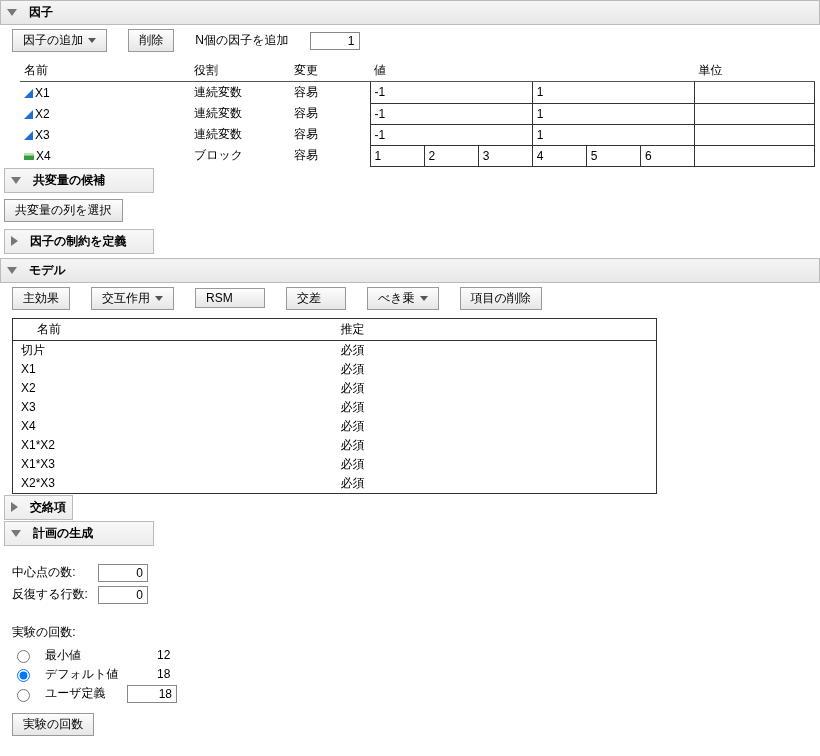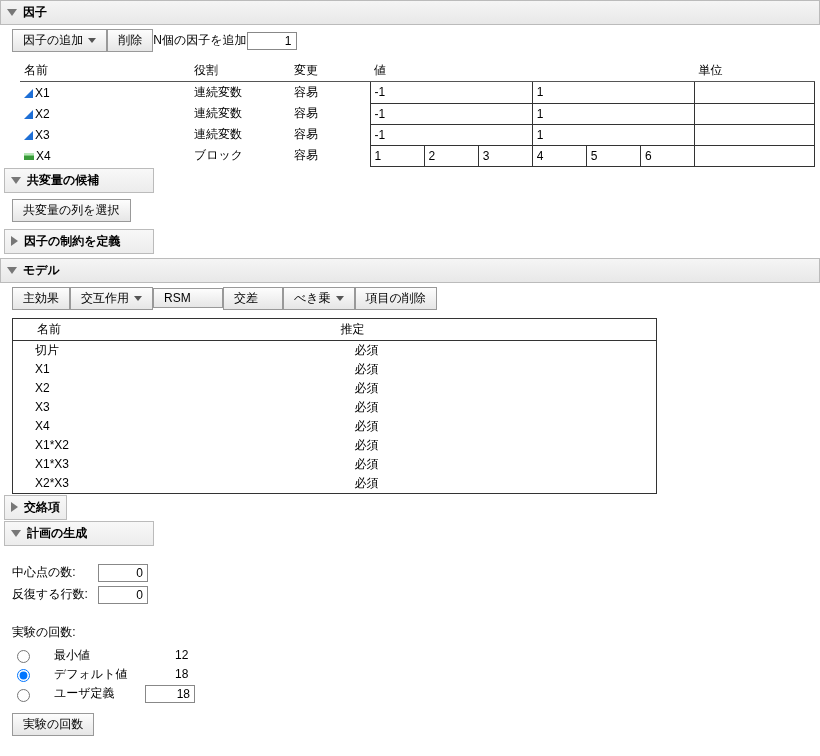--- a/index.html
+++ b/index.html
@@ -12,21 +12,21 @@
     color: #000;
     width: 820px;
   }
   .section-header {
     background: linear-gradient(#f5f5f5, #e8e8e8);
     border: 1px solid #bbb;
     padding: 3px 6px;
     font-weight: bold;
     display: flex;
     align-items: center;
-    gap: 6px;
+    gap: 12px;
   }
   .section-header.sub {
     background: linear-gradient(#f8f8f8, #ececec);
     font-weight: bold;
     width: fit-content;
     min-width: 150px;
     border: 1px solid #bbb;
     padding: 3px 6px;
     margin-top: 1px;
     margin-left: 4px;
@@ -43,21 +43,21 @@
     border-top: 7px solid #777;
   }
   .disclosure.closed {
     border-top: 5px solid transparent;
     border-bottom: 5px solid transparent;
     border-left: 7px solid #777;
   }
   .toolbar {
     display: flex;
     align-items: center;
-    gap: 0;
+    gap: 21px;
     padding: 4px 12px;
   }
   .btn {
     background: linear-gradient(#fdfdfd, #e6e6e6);
     border: 1px solid #999;
     padding: 2px 10px;
     font-size: 12px;
     cursor: pointer;
     font-family: inherit;
     display: inline-flex;
@@ -102,38 +102,38 @@
     vertical-align: middle;
   }
   .factor-icon.block {
     border: none;
     width: 10px;
     height: 7px;
     background: linear-gradient(to top, #3a9b3a 0 50%, #7ac87a 50% 70%, #b5e5b5 70% 100%);
     display: inline-block;
     vertical-align: middle;
   }
-  .covariate-row { padding: 6px 12px; display: flex; align-items: center; gap: 0; }
+  .covariate-row { padding: 6px 4px; display: flex; align-items: center; gap: 0; }
   .model-table {
     width: 645px;
     margin: 4px 0 0 12px;
     border: 1px solid #333;
     border-collapse: collapse;
   }
   .model-table th {
     text-align: left;
     font-weight: normal;
     border-bottom: 1px solid #333;
     padding: 2px 8px;
   }
-  .model-table td { padding: 1px 22px; }
+  .model-table td { padding: 1px 8px; }
   .gen-block { padding: 8px 12px; }
   .field-row { display: flex; gap: 6px; margin-bottom: 4px; }
   .field-row label { width: 80px; }
-  .radio-row { display: flex; align-items: center; gap: 21px; margin-bottom: 2px; }
+  .radio-row { display: flex; align-items: center; gap: 12px; margin-bottom: 2px; }
   .radio-row .rlabel { width: 100px; }
   .radio-row .rval { width: 40px; text-align: left; }
   .dd-arrow {
     display:inline-block;width:0;height:0;
     border-left:4px solid transparent;border-right:4px solid transparent;
     border-top:5px solid #555;margin-left:2px;
   }
 </style>
 </head>
 <body>

